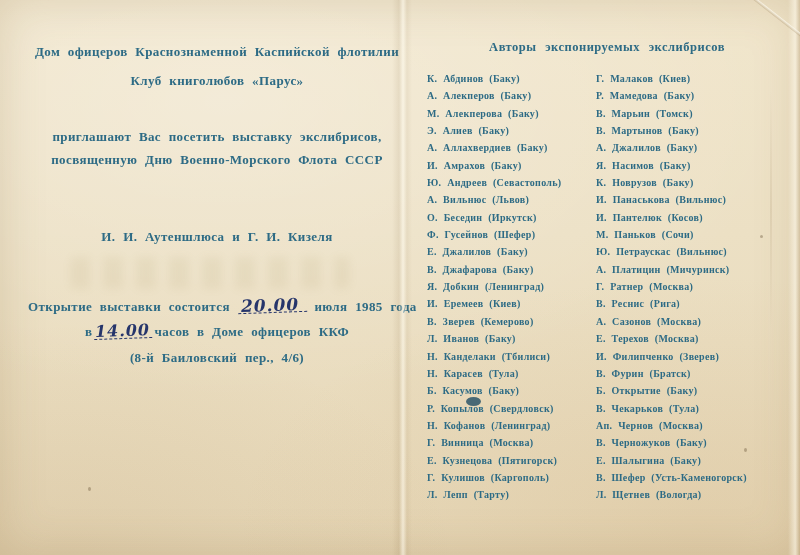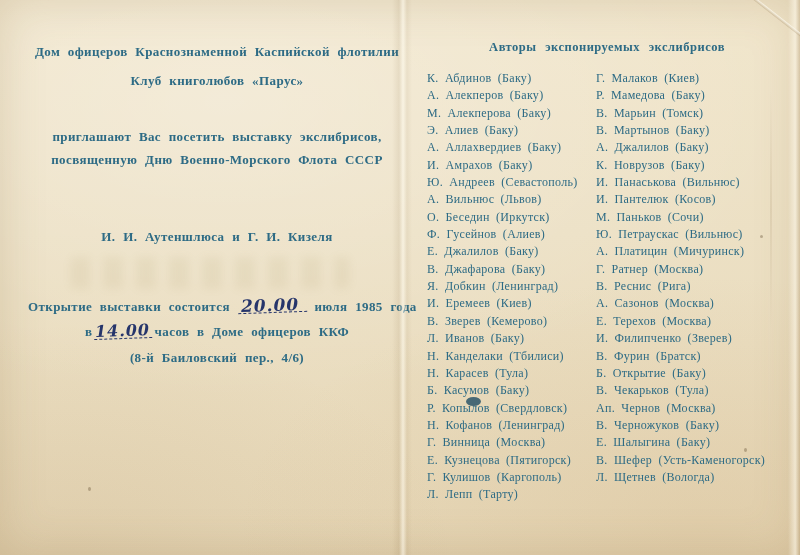--- a/index.html
+++ b/index.html
@@ -76,21 +76,21 @@
   .authors-header{
     position:absolute;top:40px;left:0;width:100%;margin:0;text-align:center;
     font-size:12.5px;font-weight:700;letter-spacing:0.5px;word-spacing:5px;
     color:var(--ink);white-space:nowrap;
   }
   .col{position:absolute;top:70px;}
   .col.c1{left:13px;}
   .col.c2{left:182px;}
   .author-row{
     height:17.35px;line-height:17.35px;
-    font-size:12px;font-weight:400;letter-spacing:0.3px;word-spacing:3px;
+    font-size:10px;font-weight:700;letter-spacing:0.3px;word-spacing:3px;
     color:var(--ink);white-space:nowrap;
   }
 </style>
 </head>
 <body>
 
 <div class="paper">
 
   <div class="page-left">
     <p style="top:44px">Дом офицеров Краснознаменной Каспийской флотилии</p>
@@ -115,21 +115,21 @@
     <div class="col c1">
         <div class="author-row">К. Абдинов (Баку)</div>
         <div class="author-row">А. Алекперов (Баку)</div>
         <div class="author-row">М. Алекперова (Баку)</div>
         <div class="author-row">Э. Алиев (Баку)</div>
         <div class="author-row">А. Аллахвердиев (Баку)</div>
         <div class="author-row">И. Амрахов (Баку)</div>
         <div class="author-row">Ю. Андреев (Севастополь)</div>
         <div class="author-row">А. Вильнюс (Львов)</div>
         <div class="author-row">О. Беседин (Иркутск)</div>
-        <div class="author-row">Ф. Гусейнов (Алиев)</div>
+        <div class="author-row">Ф. Гусейнов (Шефер)</div>
         <div class="author-row">Е. Джалилов (Баку)</div>
         <div class="author-row">В. Джафарова (Баку)</div>
         <div class="author-row">Я. Добкин (Ленинград)</div>
         <div class="author-row">И. Еремеев (Киев)</div>
         <div class="author-row">В. Зверев (Кемерово)</div>
         <div class="author-row">Л. Иванов (Баку)</div>
         <div class="author-row">Н. Канделаки (Тбилиси)</div>
         <div class="author-row">Н. Карасев (Тула)</div>
         <div class="author-row">Б. Касумов (Баку)</div>
         <div class="author-row">Р. Копылов (Свердловск)</div>
@@ -138,20 +138,21 @@
         <div class="author-row">Е. Кузнецова (Пятигорск)</div>
         <div class="author-row">Г. Кулишов (Каргополь)</div>
         <div class="author-row">Л. Лепп (Тарту)</div>
       </div>
     <div class="col c2">
         <div class="author-row">Г. Малаков (Киев)</div>
         <div class="author-row">Р. Мамедова (Баку)</div>
         <div class="author-row">В. Марьин (Томск)</div>
         <div class="author-row">В. Мартынов (Баку)</div>
         <div class="author-row">А. Джалилов (Баку)</div>
+        <div class="author-row">Я. Насимов (Баку)</div>
         <div class="author-row">К. Новрузов (Баку)</div>
         <div class="author-row">И. Панаськова (Вильнюс)</div>
         <div class="author-row">И. Пантелюк (Косов)</div>
         <div class="author-row">М. Паньков (Сочи)</div>
         <div class="author-row">Ю. Петраускас (Вильнюс)</div>
         <div class="author-row">А. Платицин (Мичуринск)</div>
         <div class="author-row">Г. Ратнер (Москва)</div>
         <div class="author-row">В. Реснис (Рига)</div>
         <div class="author-row">А. Сазонов (Москва)</div>
         <div class="author-row">Е. Терехов (Москва)</div>

